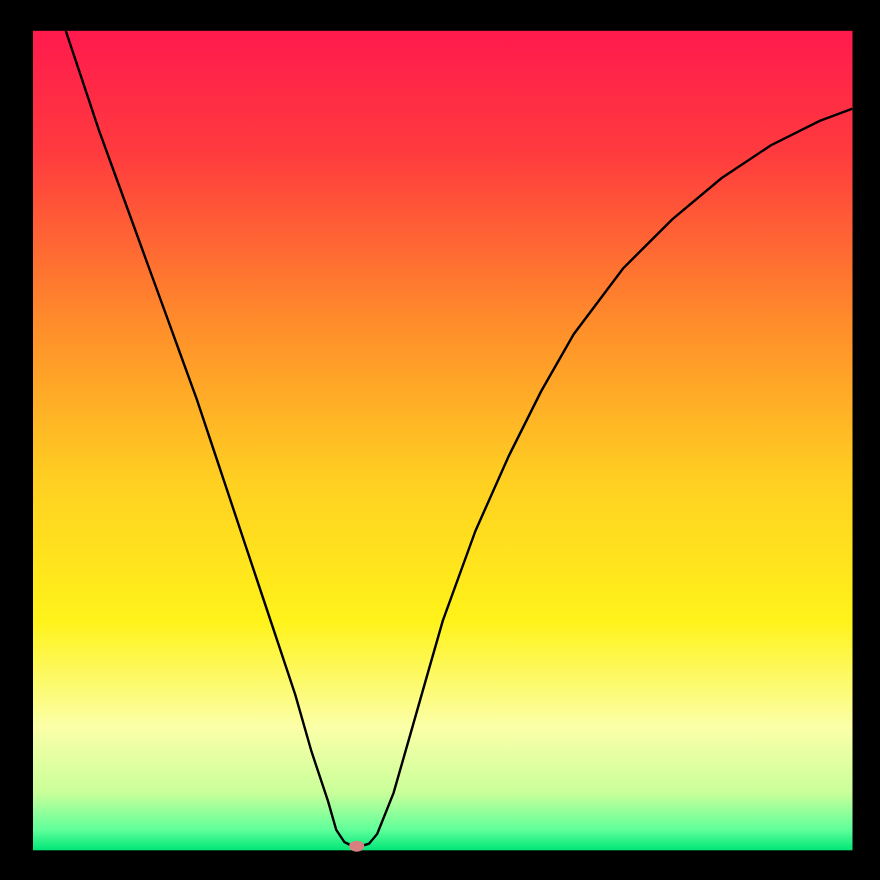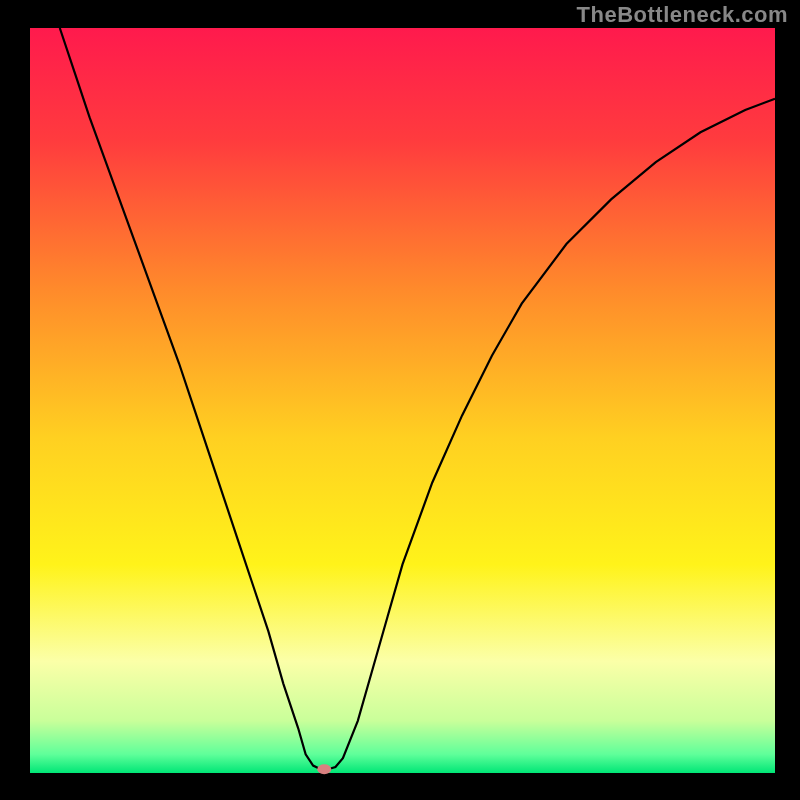--- a/index.html
+++ b/index.html
@@ -27,21 +27,20 @@
     z-index: 10;
   }
   svg {
     display: block;
   }
 </style>
 </head>
 <body>
 
 <div class="chart-container">
-  <div class="watermark">TheBottleneck.com</div>
   <svg id="chart-svg" width="800" height="800">
     <defs>
       <linearGradient id="bg-grad" x1="0" y1="0" x2="0" y2="1">
           <stop offset="0%" stop-color="#ff1a4d"></stop>
           <stop offset="15%" stop-color="#ff3b3e"></stop>
           <stop offset="35%" stop-color="#ff8a2b"></stop>
           <stop offset="55.00000000000001%" stop-color="#ffd021"></stop>
           <stop offset="72%" stop-color="#fff31a"></stop>
           <stop offset="85%" stop-color="#fbffa8"></stop>
           <stop offset="93%" stop-color="#c9ff9a"></stop>

